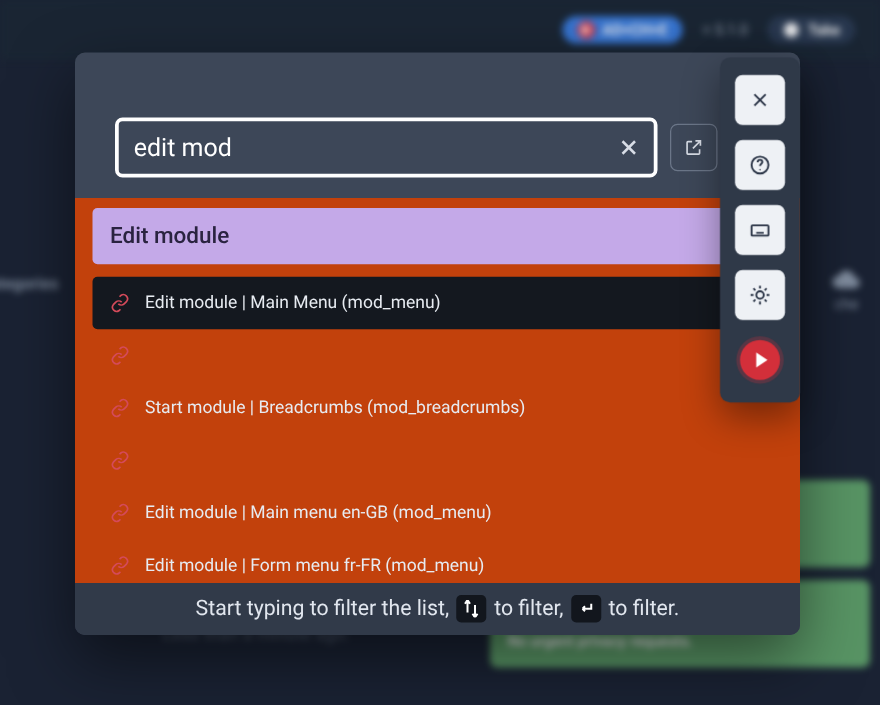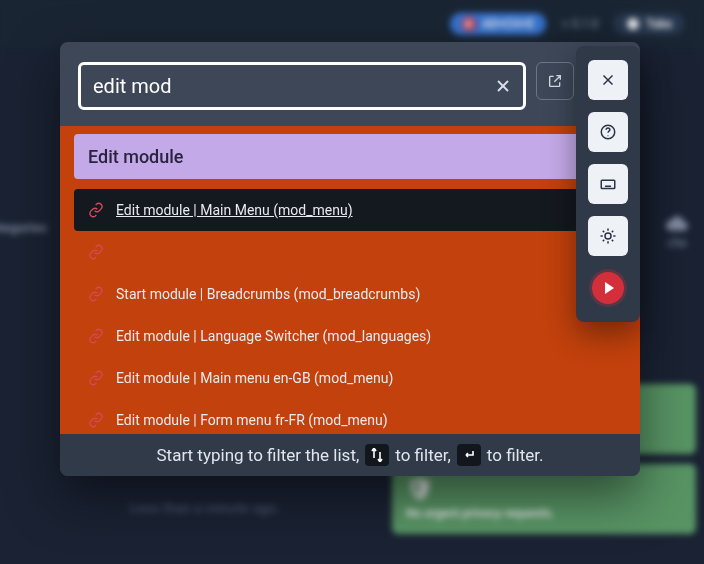--- a/index.html
+++ b/index.html
@@ -46,22 +46,23 @@
   .overlay {
     position: absolute;
     left: 60px; top: 42px;
     width: 580px;
     background: #3d4758;
     border-radius: 8px;
     box-shadow: 0 20px 50px rgba(0,0,0,0.5);
     padding: 20px 0 0 0;
   }
   .search-row {
-    display: flex; align-items: flex-start; gap: 10px;
-    padding: 0 18px 16px 18px;
+    display: flex; align-items: center; gap: 10px;
+    padding: 0 18px 16px 32px;
+    margin-top: 32px;
   }
   .search-box {
     flex: 1;
     border: 3px solid #fff;
     border-radius: 6px;
     background: #3d4758;
     display: flex; align-items: center;
     padding: 9px 12px;
     gap: 8px;
   }
@@ -96,21 +97,21 @@
     border-radius:4px;
     margin-bottom:10px;
   }
   .result-item {
     display:flex; align-items:center; gap:12px;
     padding:13px 14px;
     border-radius:4px;
     color:#e7ebf1; font-size:14px;
     cursor:pointer;
   }
-  .result-item.active { background:#14181f;text-decoration:underline; }
+  .result-item.active { background:#14181f; }
   .result-item .link-ic { width:16px; height:16px; flex-shrink:0; }
   .result-item .link-ic svg{width:16px;height:16px;stroke:#d44a5a;stroke-width:2;fill:none;}
   .hint-bar {
     background:#313a49;
     color:#e1e6ee;
     font-size:17px;
     text-align:center;
     padding:10px;
     display:flex; align-items:center; justify-content:center; gap:6px;
     border-radius:0 0 8px 8px;
@@ -233,21 +234,20 @@
               <path d="M10 13a5 5 0 007 0l3-3a5 5 0 00-7-7l-1.5 1.5"></path>
               <path d="M14 11a5 5 0 00-7 0l-3 3a5 5 0 007 7l1.5-1.5"></path>
             </svg></span>
           <span>Start module | Breadcrumbs (mod_breadcrumbs)</span>
         </div>
         <div class="result-item">
           <span class="link-ic"><svg viewBox="0 0 24 24">
               <path d="M10 13a5 5 0 007 0l3-3a5 5 0 00-7-7l-1.5 1.5"></path>
               <path d="M14 11a5 5 0 00-7 0l-3 3a5 5 0 007 7l1.5-1.5"></path>
             </svg></span>
-          <span>Edit module | Language Switcher (mod_languages)</span>
         </div>
         <div class="result-item">
           <span class="link-ic"><svg viewBox="0 0 24 24">
               <path d="M10 13a5 5 0 007 0l3-3a5 5 0 00-7-7l-1.5 1.5"></path>
               <path d="M14 11a5 5 0 00-7 0l-3 3a5 5 0 007 7l1.5-1.5"></path>
             </svg></span>
           <span>Edit module | Main menu en-GB (mod_menu)</span>
         </div>
         <div class="result-item">
           <span class="link-ic"><svg viewBox="0 0 24 24">

